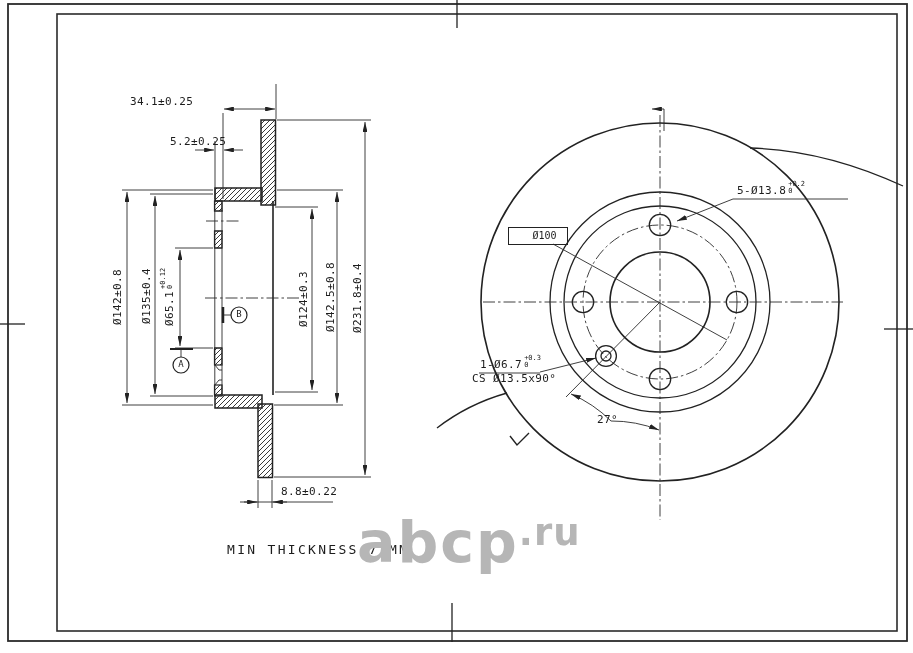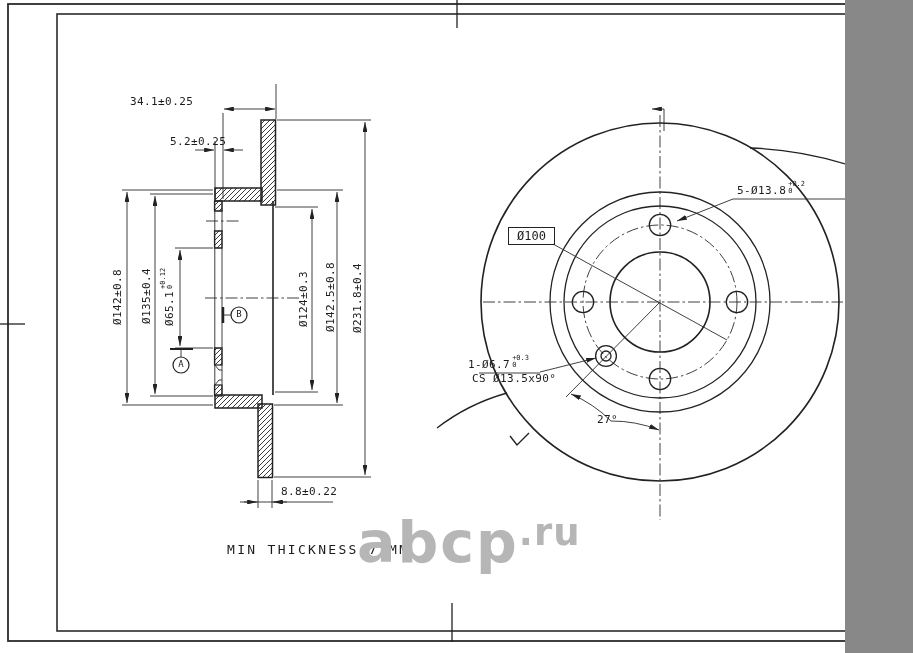--- a/index.html
+++ b/index.html
@@ -1,27 +1,27 @@
 <!DOCTYPE html>
 <html><head>
 <meta charset="utf-8">
 <style>
   html,body{margin:0;padding:0;background:#888;}
   #sheet{
-    position:relative;width:845px;height:653px;background:#ffffff;
+    position:relative;width:913px;height:653px;background:#ffffff;
     font-family:"DejaVu Sans Mono","Liberation Mono",monospace;
     color:#1c1c1c;overflow:hidden;
   }
   .lbl{position:absolute;font-size:11px;letter-spacing:.4px;white-space:nowrap;color:#1c1c1c;}
   .rot{transform:translate(-50%,-50%) rotate(-90deg);transform-origin:center center;}
   .rotwrap{position:absolute;width:0;height:0;}
   .tolpair{display:inline-flex;flex-direction:column;font-size:7px;line-height:1.05;
            letter-spacing:0;vertical-align:top;transform:translateY(-3px);margin-left:2px;}
   .dimflex{display:inline-flex;align-items:flex-start;}
-  .boxlbl{position:absolute;border:1.2px solid #222;text-align:center;font-size:12px;}
+  .boxlbl{position:absolute;border:1.2px solid #222;text-align:center;font-size:10px;padding-left:13px;}
   .datumletter{position:absolute;font-size:9px;width:12px;text-align:center;}
   #watermark{position:absolute;left:357px;top:514px;display:flex;align-items:flex-start;
     font-family:"DejaVu Sans","Liberation Sans",sans-serif;font-weight:bold;color:#b6b6b6;}
   #watermark .big{font-size:57px;letter-spacing:2px;line-height:1;}
   #watermark .small{font-size:37px;letter-spacing:1px;line-height:1;}
   #minthick{font-size:13px;letter-spacing:2.3px;}
   svg{position:absolute;left:0;top:0;}
   .mainline{stroke:#222;stroke-width:1.6;fill:none;}
   .medline{stroke:#222;stroke-width:1.3;fill:none;}
   .thinline{stroke:#2a2a2a;stroke-width:.9;fill:none;}
@@ -200,21 +200,21 @@
 
 <div class="lbl" style="left:737px;top:184px;">
   <span class="dimflex">
         <span>5-Ø13.8</span>
         <span class="tolpair">
           <span>+0.2</span>
           <span>0</span>
         </span>
       </span>
 </div>
-<div class="lbl" style="left:468px;top:358px;">
+<div class="lbl" style="left:480px;top:358px;">
   <span class="dimflex">
         <span>1-Ø6.7</span>
         <span class="tolpair">
           <span>+0.3</span>
           <span>0</span>
         </span>
       </span>
 </div>
 <div class="lbl" style="left:472px;top:372px;">CS Ø13.5x90°</div>
 <div class="lbl" style="left:597px;top:413px;">27°</div>

